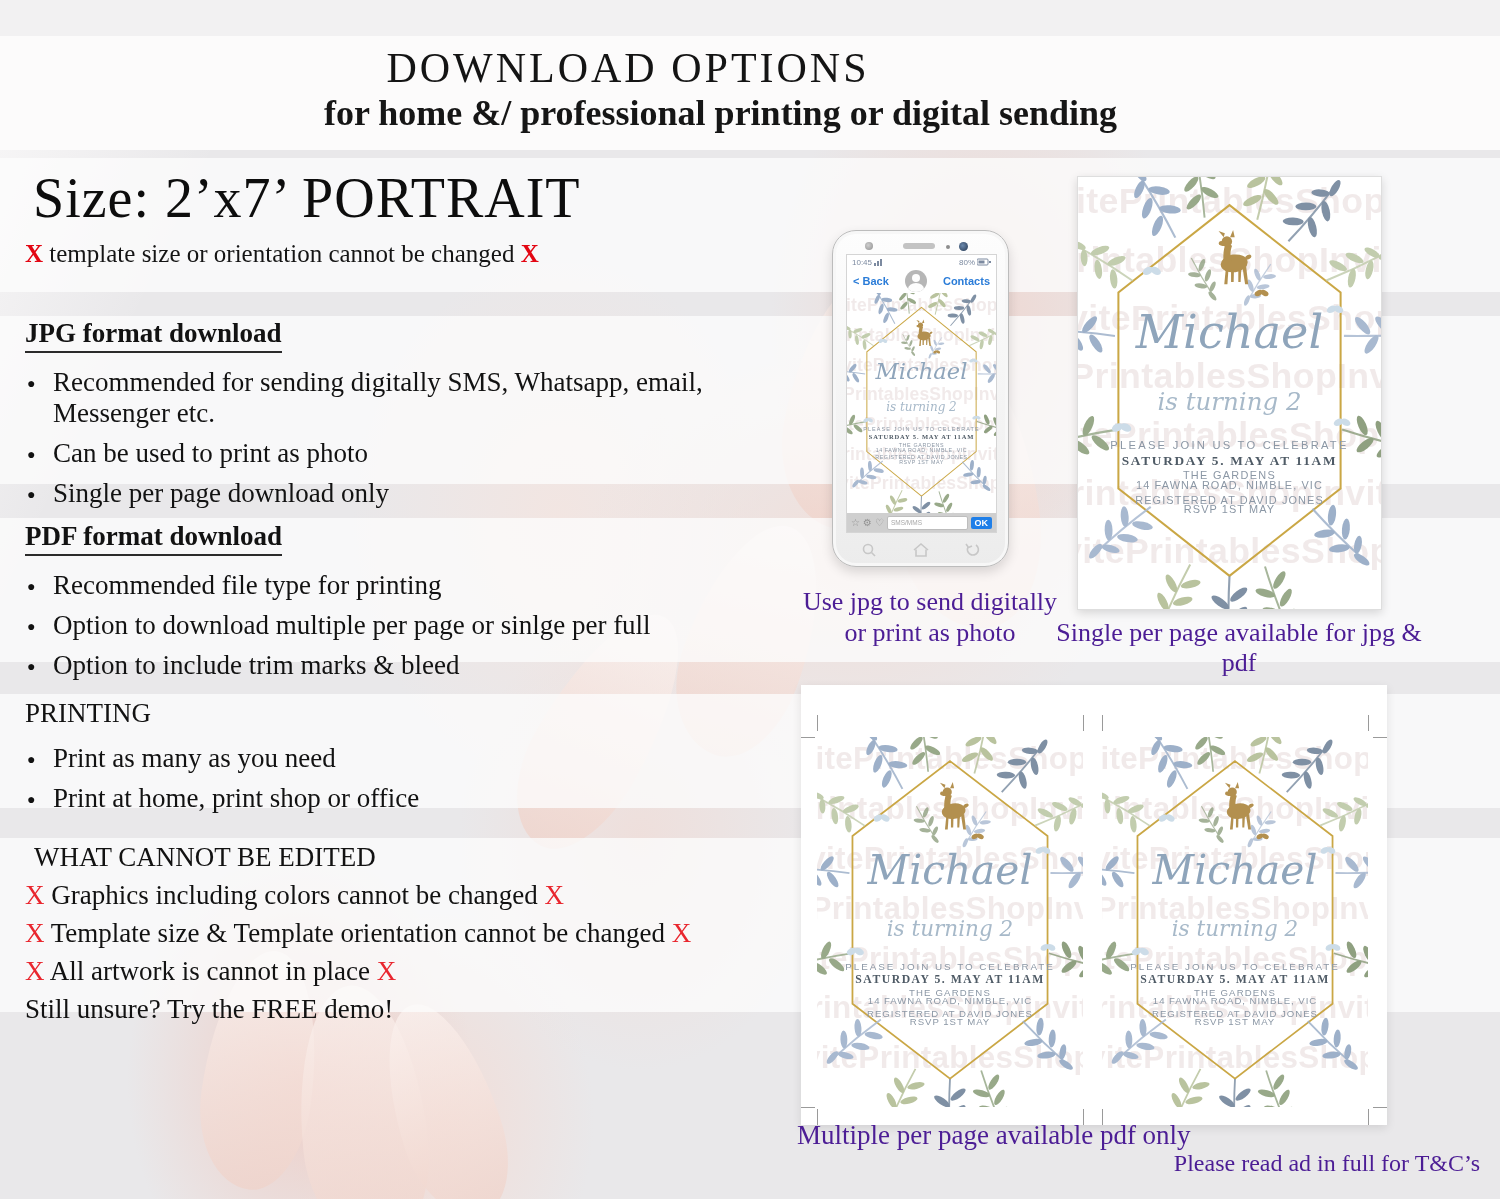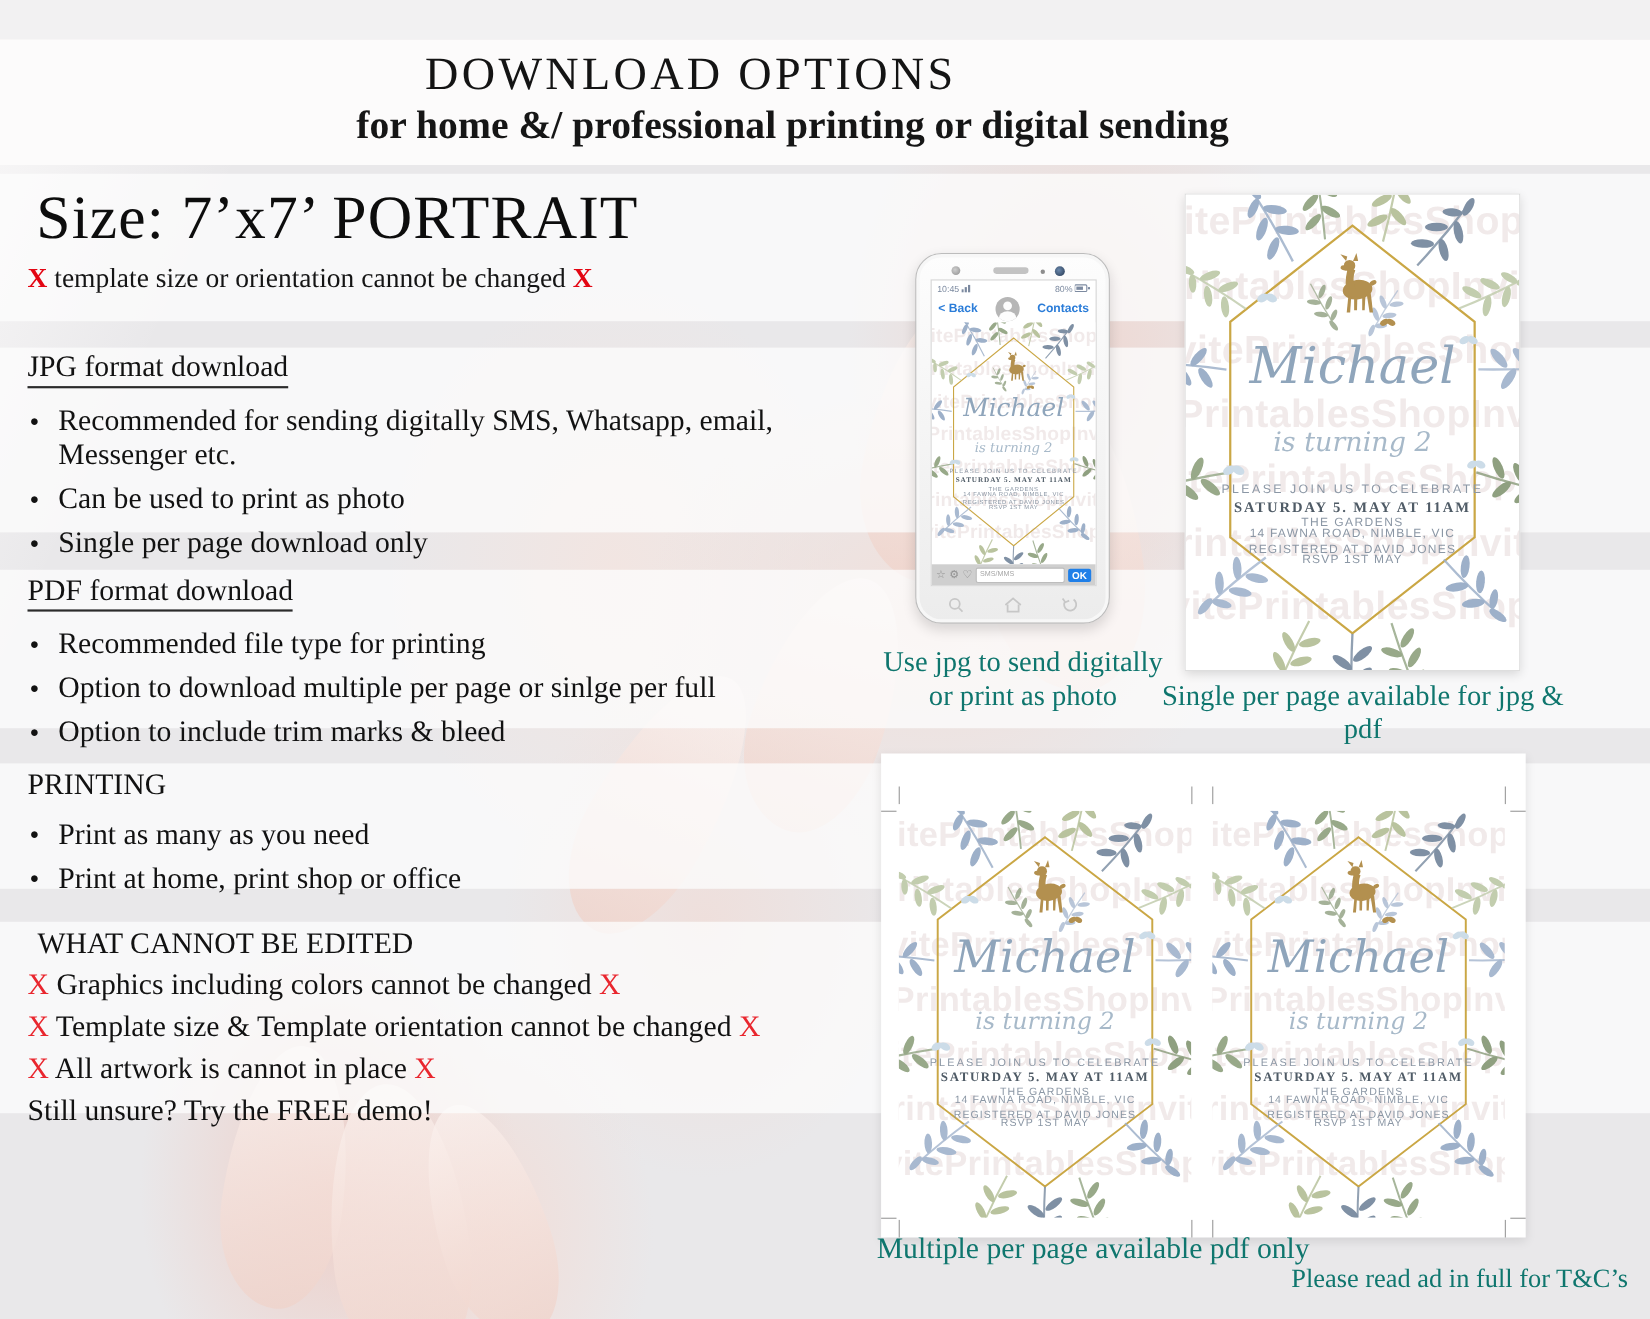--- a/index.html
+++ b/index.html
@@ -34,21 +34,21 @@
   .hd-title{top:44px;left:0;width:1256px;text-align:center;font-size:42px;letter-spacing:3px;color:#141414;}
   .hd-sub{top:92px;left:0;width:1441px;text-align:center;font-size:36px;font-weight:700;color:#161616;}
 
   
   .size-title{left:33px;top:166px;font-size:56px;letter-spacing:1px;color:#0d0d0d;}
   .size-note{left:25px;top:240px;font-size:25px;color:#151515;}
   .xr{color:#e30613;font-weight:700;}
   .xr2{color:#e9262e;}
   .sec{left:25px;font-size:27px;color:#121212;line-height:31px;}
   .sec h3{margin:0 0 8px 0;font-size:27px;font-weight:400;display:inline-block;}
-  .sec h3.u{border-bottom:2px solid #2b2b2b;padding-bottom:2px;}
+  .sec h3.u{border-bottom:2px solid #2b2b2b;padding-bottom:2px;font-weight:bold;}
   .sec ul{list-style:none;margin:6px 0 0 0;padding:0;}
   .sec li{position:relative;padding-left:28px;margin-bottom:9px;white-space:pre-line;}
   .sec li::before{content:"●";position:absolute;left:2px;top:1px;font-size:14px;}
   .what-title{padding-left:9px;font-size:27px;}
   .what-line{margin-top:7px;font-size:27px;}
   .what-foot{margin-top:7px;font-size:27px;}
 
   
   .phone{left:832px;top:230px;width:175px;height:335px;border-radius:24px;
          background:linear-gradient(180deg,#fdfdfd,#ececec);
@@ -103,21 +103,21 @@
 
   
   .single-frame{left:1077px;top:176px;width:303px;height:432px;background:#fff;
                 border:1px solid #dedede;box-shadow:0 3px 9px rgba(0,0,0,.14);}
   .sheet{left:801px;top:685px;width:586px;height:440px;background:#fff;box-shadow:0 3px 9px rgba(0,0,0,.10);}
   .tick{position:absolute;background:#9a9a9a;}
   .tick-v{width:1px;height:16px;}
   .tick-h{width:14px;height:1px;}
 
   
-  .cap{font-size:26px;color:#0f766e;}
+  .cap{font-size:26px;color:#4c1d95;}
   .cap-phone{left:788px;top:586px;width:284px;text-align:center;line-height:31px;white-space:pre-line;font-size:26px;}
   .cap-single{left:1039px;top:618px;width:400px;text-align:center;}
   .cap-multiple{left:797px;top:1120px;font-size:27px;}
   .terms{right:20px;top:1150px;font-size:24px;}
 </style>
 </head>
 <body>
 
 <svg width="0" height="0" style="position:absolute" aria-hidden="true">
   <defs>
@@ -166,21 +166,21 @@
 <div class="band-header"></div>
 <div class="band band-size"></div>
 <div class="band band-jpg"></div>
 <div class="band band-pdf"></div>
 <div class="band band-printing"></div>
 <div class="band band-what"></div>
 
 <div class="abs hd-title">DOWNLOAD OPTIONS</div>
 <div class="abs hd-sub">for home &amp;/ professional printing or digital sending</div>
 
-<div class="abs size-title">Size: 7’x7’ PORTRAIT</div>
+<div class="abs size-title">Size: 2’x7’ PORTRAIT</div>
 <div class="abs size-note">
   <span class="xr">X</span>
   <span>template size or orientation cannot be changed</span>
   <span class="xr">X</span>
 </div>
 
 <div class="abs sec" style="top:318px;">
   <h3 class="u">JPG format download</h3>
   <ul>
     <li>Recommended for sending digitally SMS, Whatsapp, email,

